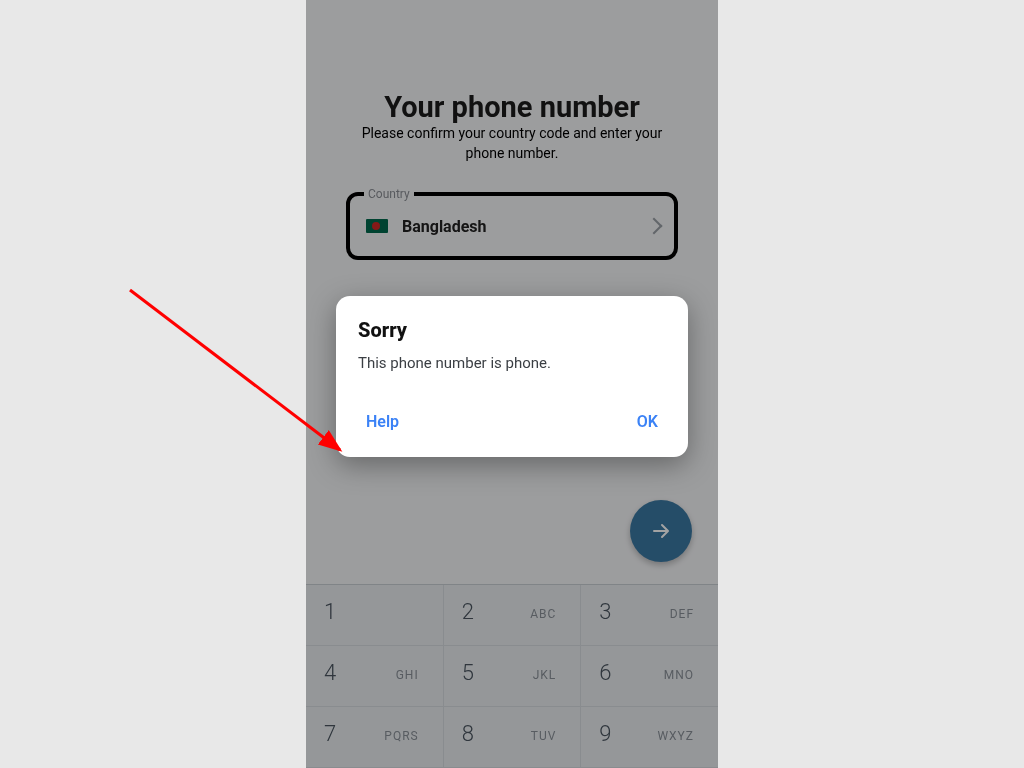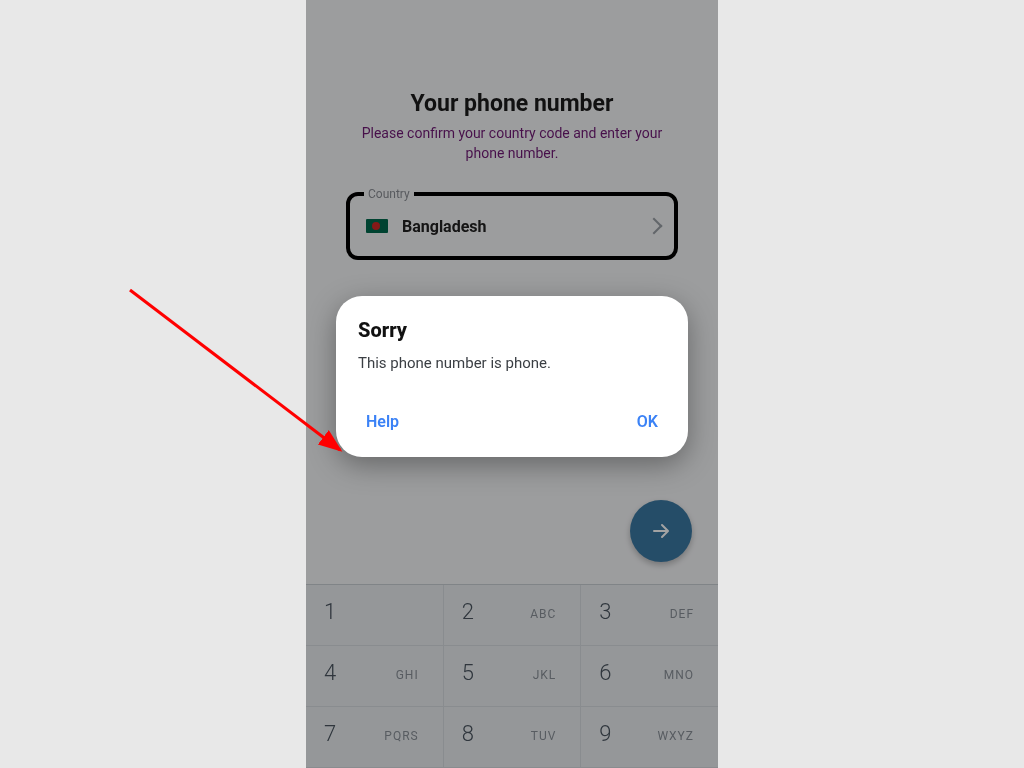--- a/index.html
+++ b/index.html
@@ -24,32 +24,32 @@
     position: absolute;
     left: 0; top: 0; right: 0; bottom: 0;
     background: rgba(0,0,0,0.36);
   }
 
   .pg-heading {
     position: absolute;
     top: 90px;
     left: 0; right: 0;
     text-align: center;
-    font-size: 23px;
+    font-size: 29px;
     font-weight: 700;
     color: #1b1b1b;
   }
   .pg-sub {
     position: absolute;
     top: 124px;
     left: 0; right: 0;
     text-align: center;
     font-size: 14px;
     line-height: 1.4;
-    color: #701a75;
+    color: #000000;
     padding: 0 40px;
   }
 
   .country-field {
     position: absolute;
     top: 192px;
     left: 40px;
     right: 40px;
     height: 60px;
     border: 4px solid #000000;
@@ -157,21 +157,21 @@
     color: #8a9098;
   }
 
   
   .dialog {
     position: absolute;
     top: 296px;
     left: 30px;
     right: 30px;
     background: #fff;
-    border-radius: 26px;
+    border-radius: 14px;
     box-shadow: 0 8px 28px rgba(0,0,0,0.35);
     padding: 22px 22px 10px 22px;
   }
   .dtitle {
     font-size: 20px;
     font-weight: 800;
     color: #111;
   }
   .dmsg {
     margin-top: 12px;

